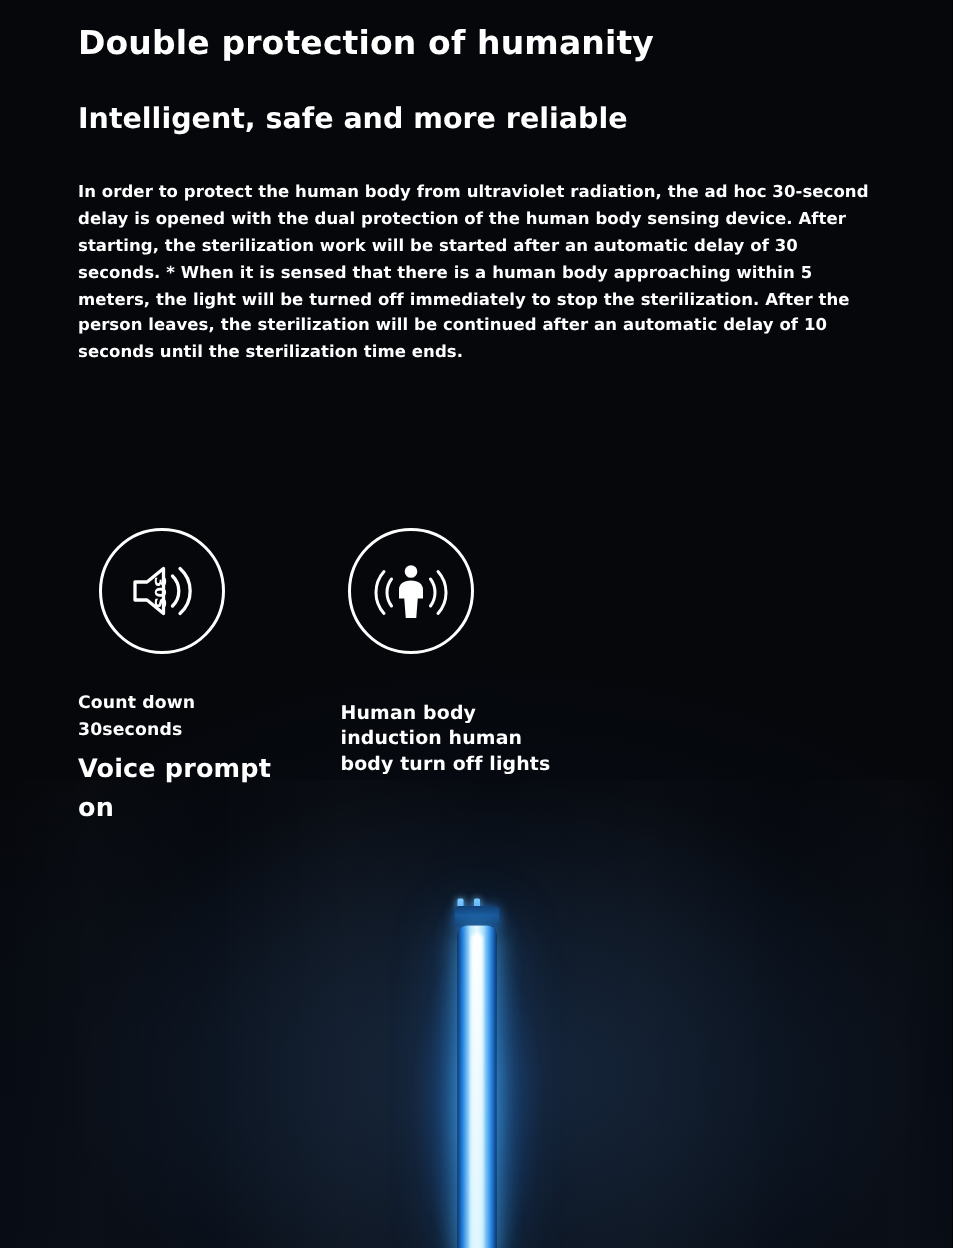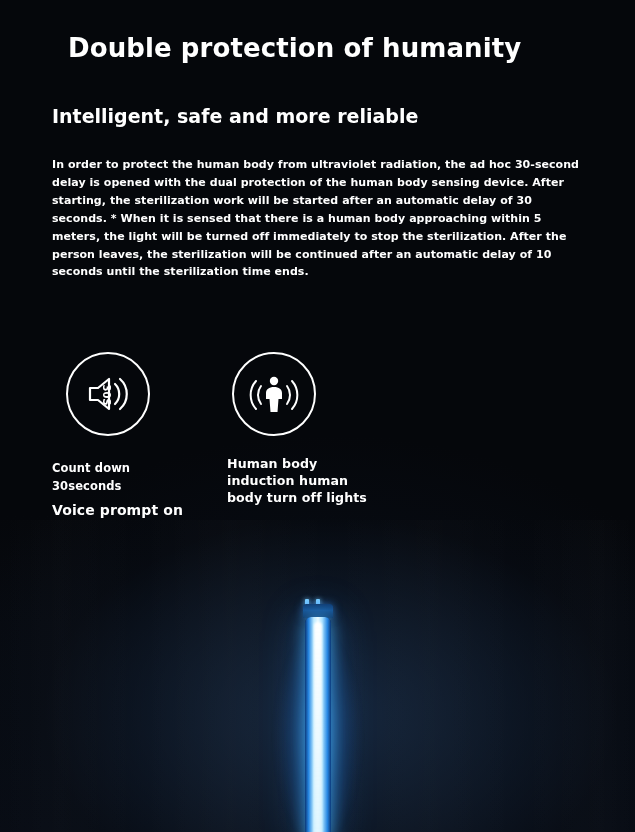--- a/index.html
+++ b/index.html
@@ -48,23 +48,23 @@
   }
 
   .content {
     position: absolute;
     left: 52px;
     top: 0;
     width: 545px;
   }
 
   .title {
-    margin: 16px;
+    margin: 0;
     padding-top: 16px;
-    font-size: 26px;
+    font-size: 22px;
     font-weight: bold;
     letter-spacing: 0.1px;
     color: #ffffff;
     line-height: 1.3;
   }
 
   .subtitle {
     margin: 0;
     padding-top: 22px;
     font-size: 19px;
@@ -116,26 +116,26 @@
 
   .feature-caption {
     margin-top: 24px;
     font-size: 11.5px;
     font-weight: bold;
     color: #ffffff;
     line-height: 1.55;
     letter-spacing: 0.1px;
   }
   .feature.second .feature-caption {
-    margin-top: 19px;
+    margin-top: 30px;
     font-size: 12.6px;
     line-height: 1.35;
   }
   .cap-line { display: block; }
-  .cap-line.big { font-size: 14px; margin-top: 4px; }
+  .cap-line.big { font-size: 17px; margin-top: 4px; }
 
   
   .lamp {
     position: absolute;
     left: 296px;
     top: 604px;
     width: 44px;
     height: 240px;
   }
   .lamp-glow {

